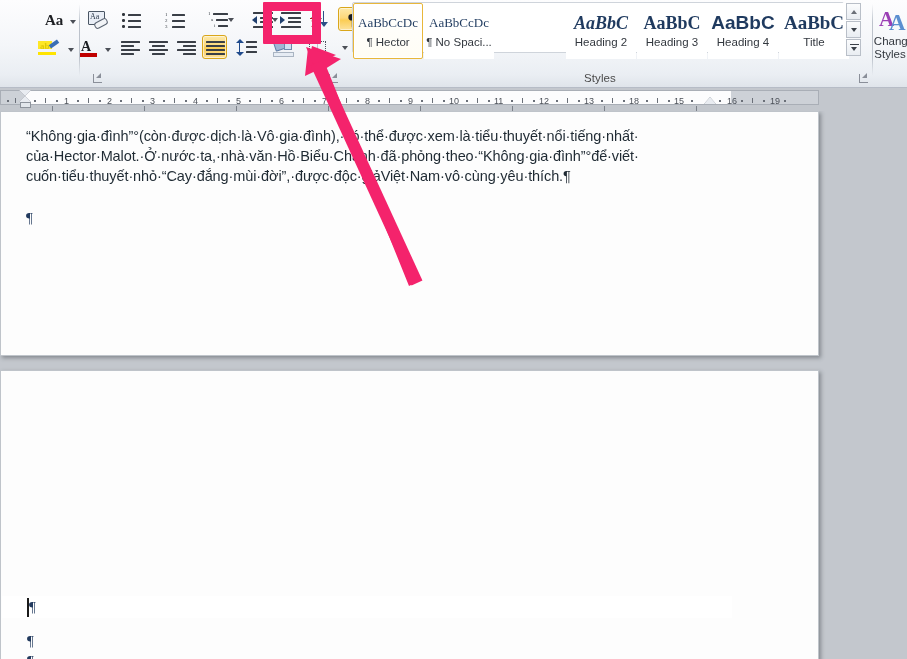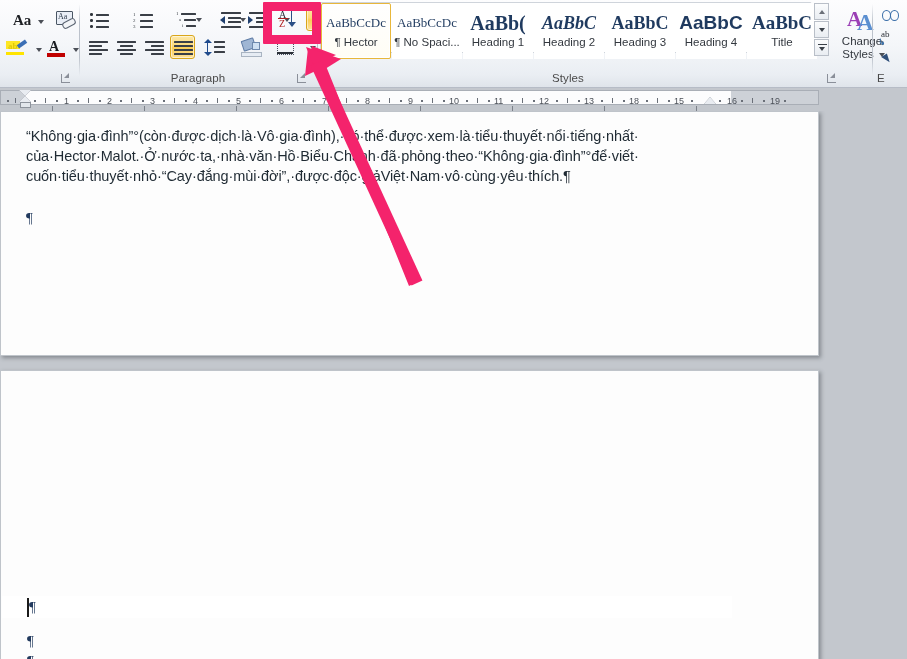--- a/index.html
+++ b/index.html
@@ -12,21 +12,21 @@
   }
   #app{position:relative;width:907px;height:659px;overflow:hidden;}
 
   
   .ribbon{
     position:absolute;left:0;top:0;width:907px;height:88px;
     background:linear-gradient(to bottom,#fdfdfe 0%,#f4f6f9 52%,#eaeef3 86%,#dfe4ea 100%);
     border-bottom:1px solid #b6bcc6;
     box-sizing:border-box;
   }
-  .grp{position:absolute;top:0;height:88px;}
+  .grp{position:absolute;top:0;height:88px;margin-left:32px;}
   .grp .glabel{
     position:absolute;bottom:4px;left:0;width:100%;
     text-align:center;font-size:11.5px;color:#4a4a4a;
     letter-spacing:.1px;
   }
   .grp-sep{
     position:absolute;top:4px;width:1px;height:72px;
     background:linear-gradient(to bottom,rgba(180,186,196,0),#bcc2cb 25%,#bcc2cb 75%,rgba(180,186,196,0));
   }
   .dlg{
@@ -300,40 +300,35 @@
         <span style="position:absolute;left:2px;top:15px;width:19px;height:3px;background:#e6ecf4;border:1px solid #a9b4c2;"></span>
       </div>
       <span class="carat" style="left:266px;top:46px;"></span>
 
       <div class="btn" style="left:192px;top:36px;width:26px;height:22px;">
         <span style="position:absolute;left:4px;top:4px;width:15px;height:12px;border:1.2px dotted #4b5361;"></span>
         <span style="position:absolute;left:4px;top:15px;width:16px;height:1.5px;background:#2b3038;"></span>
       </div>
       <span class="carat" style="left:298px;top:46px;"></span>
 
-      <div class="glabel">Paragraph</div>
       <div class="dlg" style="right:8px;"></div>
     </div>
 
     <div class="grp-sep" style="left:317px;"></div>
 
     <div class="grp" id="g-styles" style="left:318px;width:552px;">
 
       <div class="gallery" style="left:2px;width:492px;">
         <div class="stylecell active" style="left:0px;">
           <span class="preview sp-normal">AaBbCcDc</span>
           <span class="nm">¶ Hector</span>
         </div>
         <div class="stylecell" style="left:71px;">
           <span class="preview sp-nospace">AaBbCcDc</span>
           <span class="nm">¶ No Spaci...</span>
-        </div>
-        <div class="stylecell" style="left:142px;">
-          <span class="preview sp-h1">AaBb(</span>
-          <span class="nm">Heading 1</span>
         </div>
         <div class="stylecell" style="left:213px;">
           <span class="preview sp-h2">AaBbC</span>
           <span class="nm">Heading 2</span>
         </div>
         <div class="stylecell" style="left:284px;">
           <span class="preview sp-h3">AaBbC</span>
           <span class="nm">Heading 3</span>
         </div>
         <div class="stylecell" style="left:355px;">

